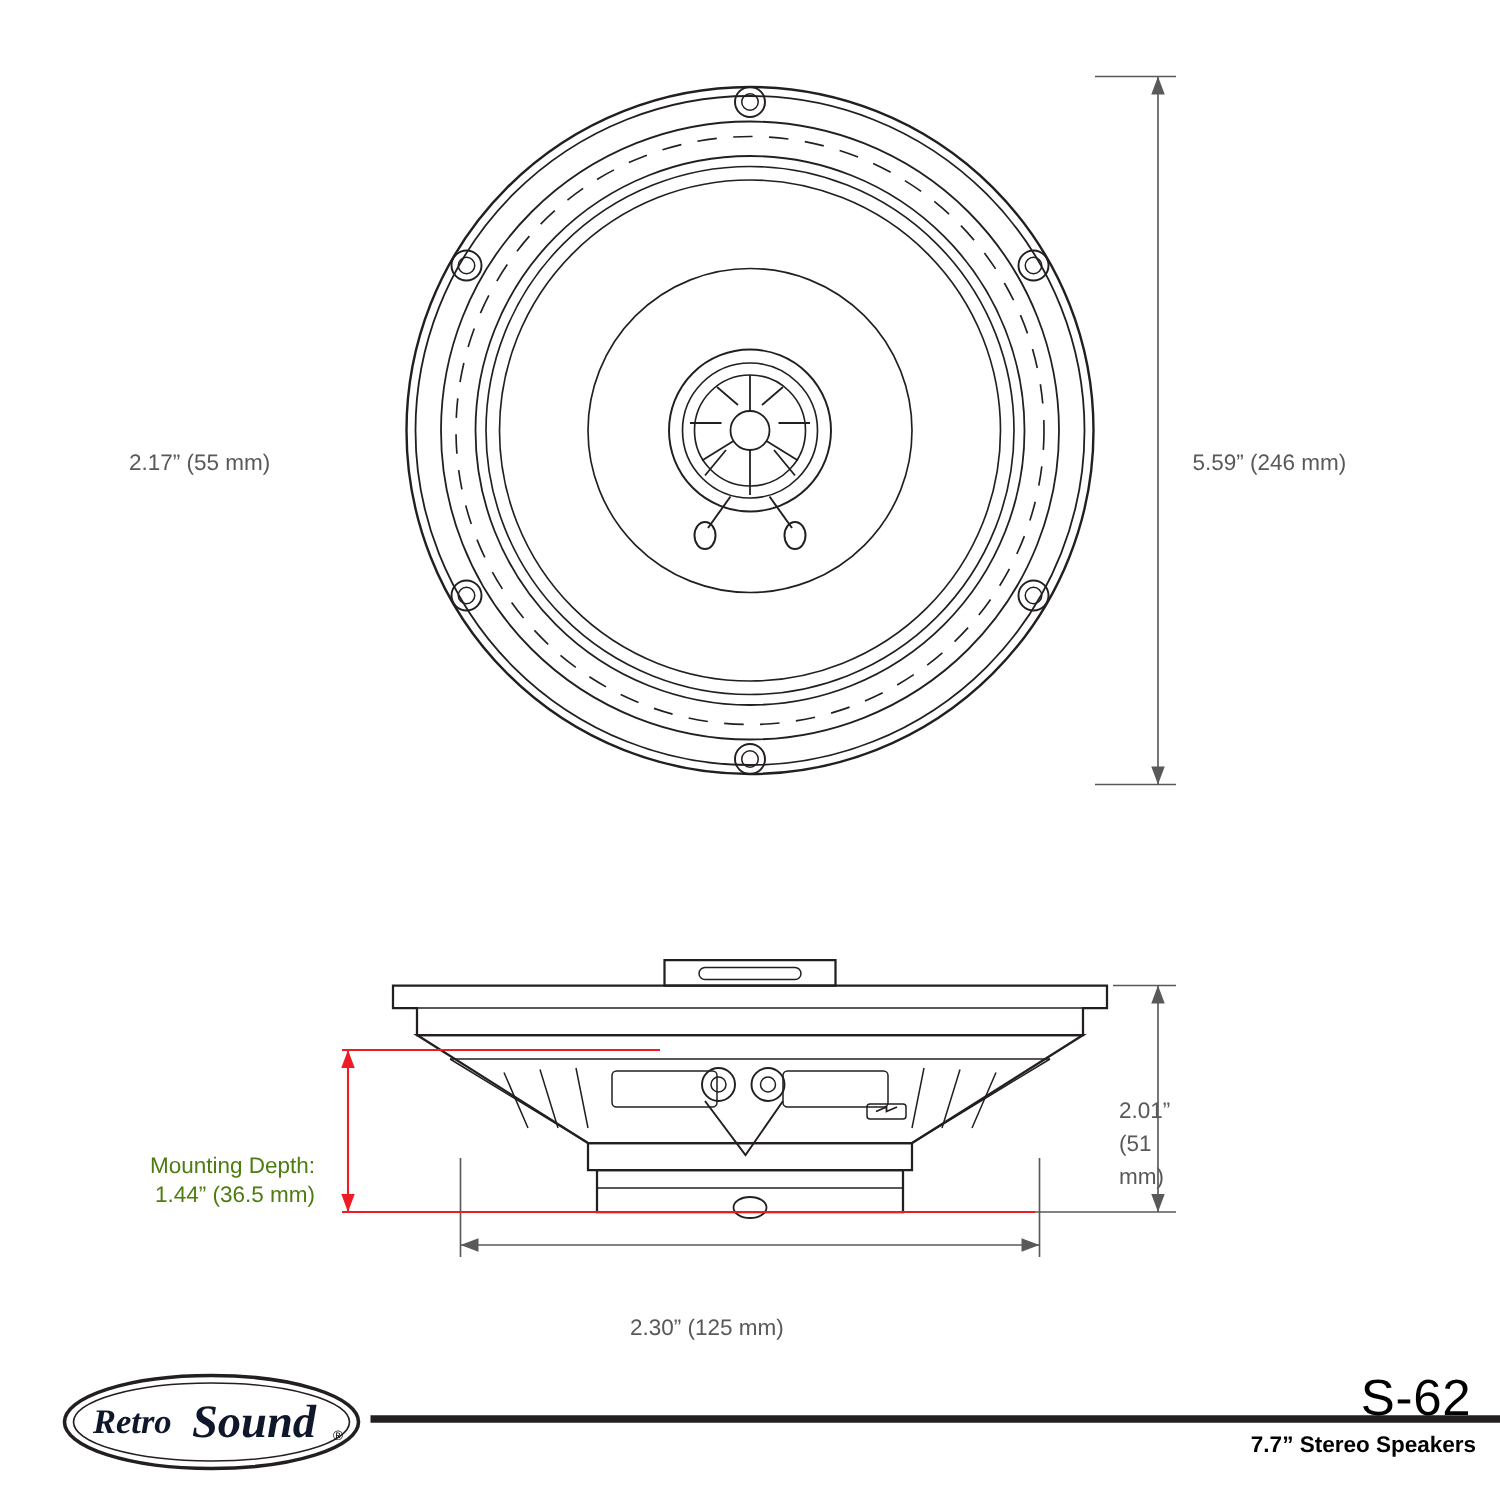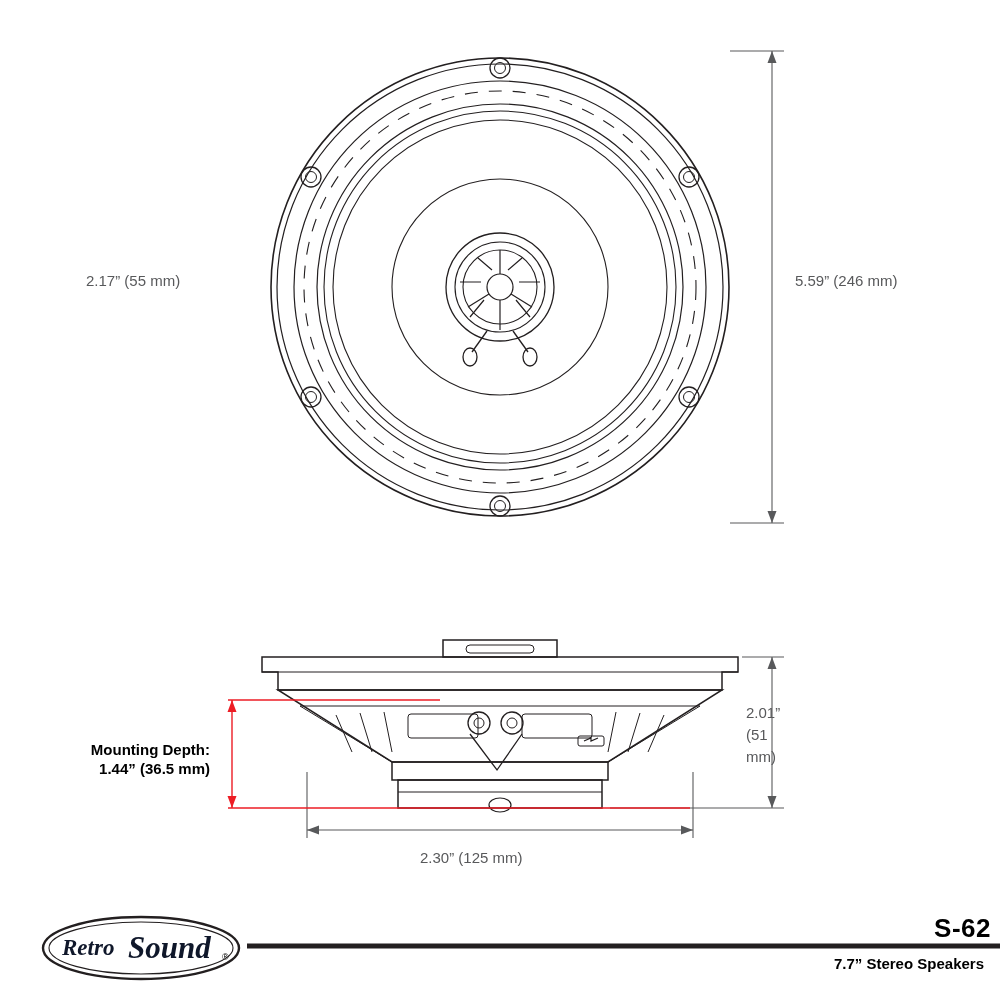--- a/index.html
+++ b/index.html
@@ -20,24 +20,25 @@
     width: 1000px;
     height: 1000px;
   }
   .dim-label {
     position: absolute;
     color: #58595b;
     font-size: 15px;
     font-family: "Liberation Sans", sans-serif;
     white-space: pre;
     line-height: 1.25;
+    margin-top: 28px;
   }
   .dim-label.red {
-    color: #000000;
-    font-weight: 700;
+    color: #4d7c0f;
+    font-weight: 400;
     text-align: right;
   }
   #label-left-top {
     left: 86px;
     top: 272px;
   }
   #label-right-top {
     left: 795px;
     top: 272px;
   }
@@ -54,24 +55,24 @@
     left: 62px;
     top: 741px;
     width: 148px;
   }
   .brand-text {
     position: absolute;
     font-family: "Liberation Sans", sans-serif;
     color: #000;
   }
   #model-name {
-    right: 9px;
+    right: 19px;
     top: 913px;
-    font-size: 26px;
-    font-weight: 700;
+    font-size: 34px;
+    font-weight: 400;
     letter-spacing: 0.5px;
   }
   #model-sub {
     right: 16px;
     top: 955px;
     font-size: 15px;
     font-weight: 700;
   }
   .logo-word {
     position: absolute;

